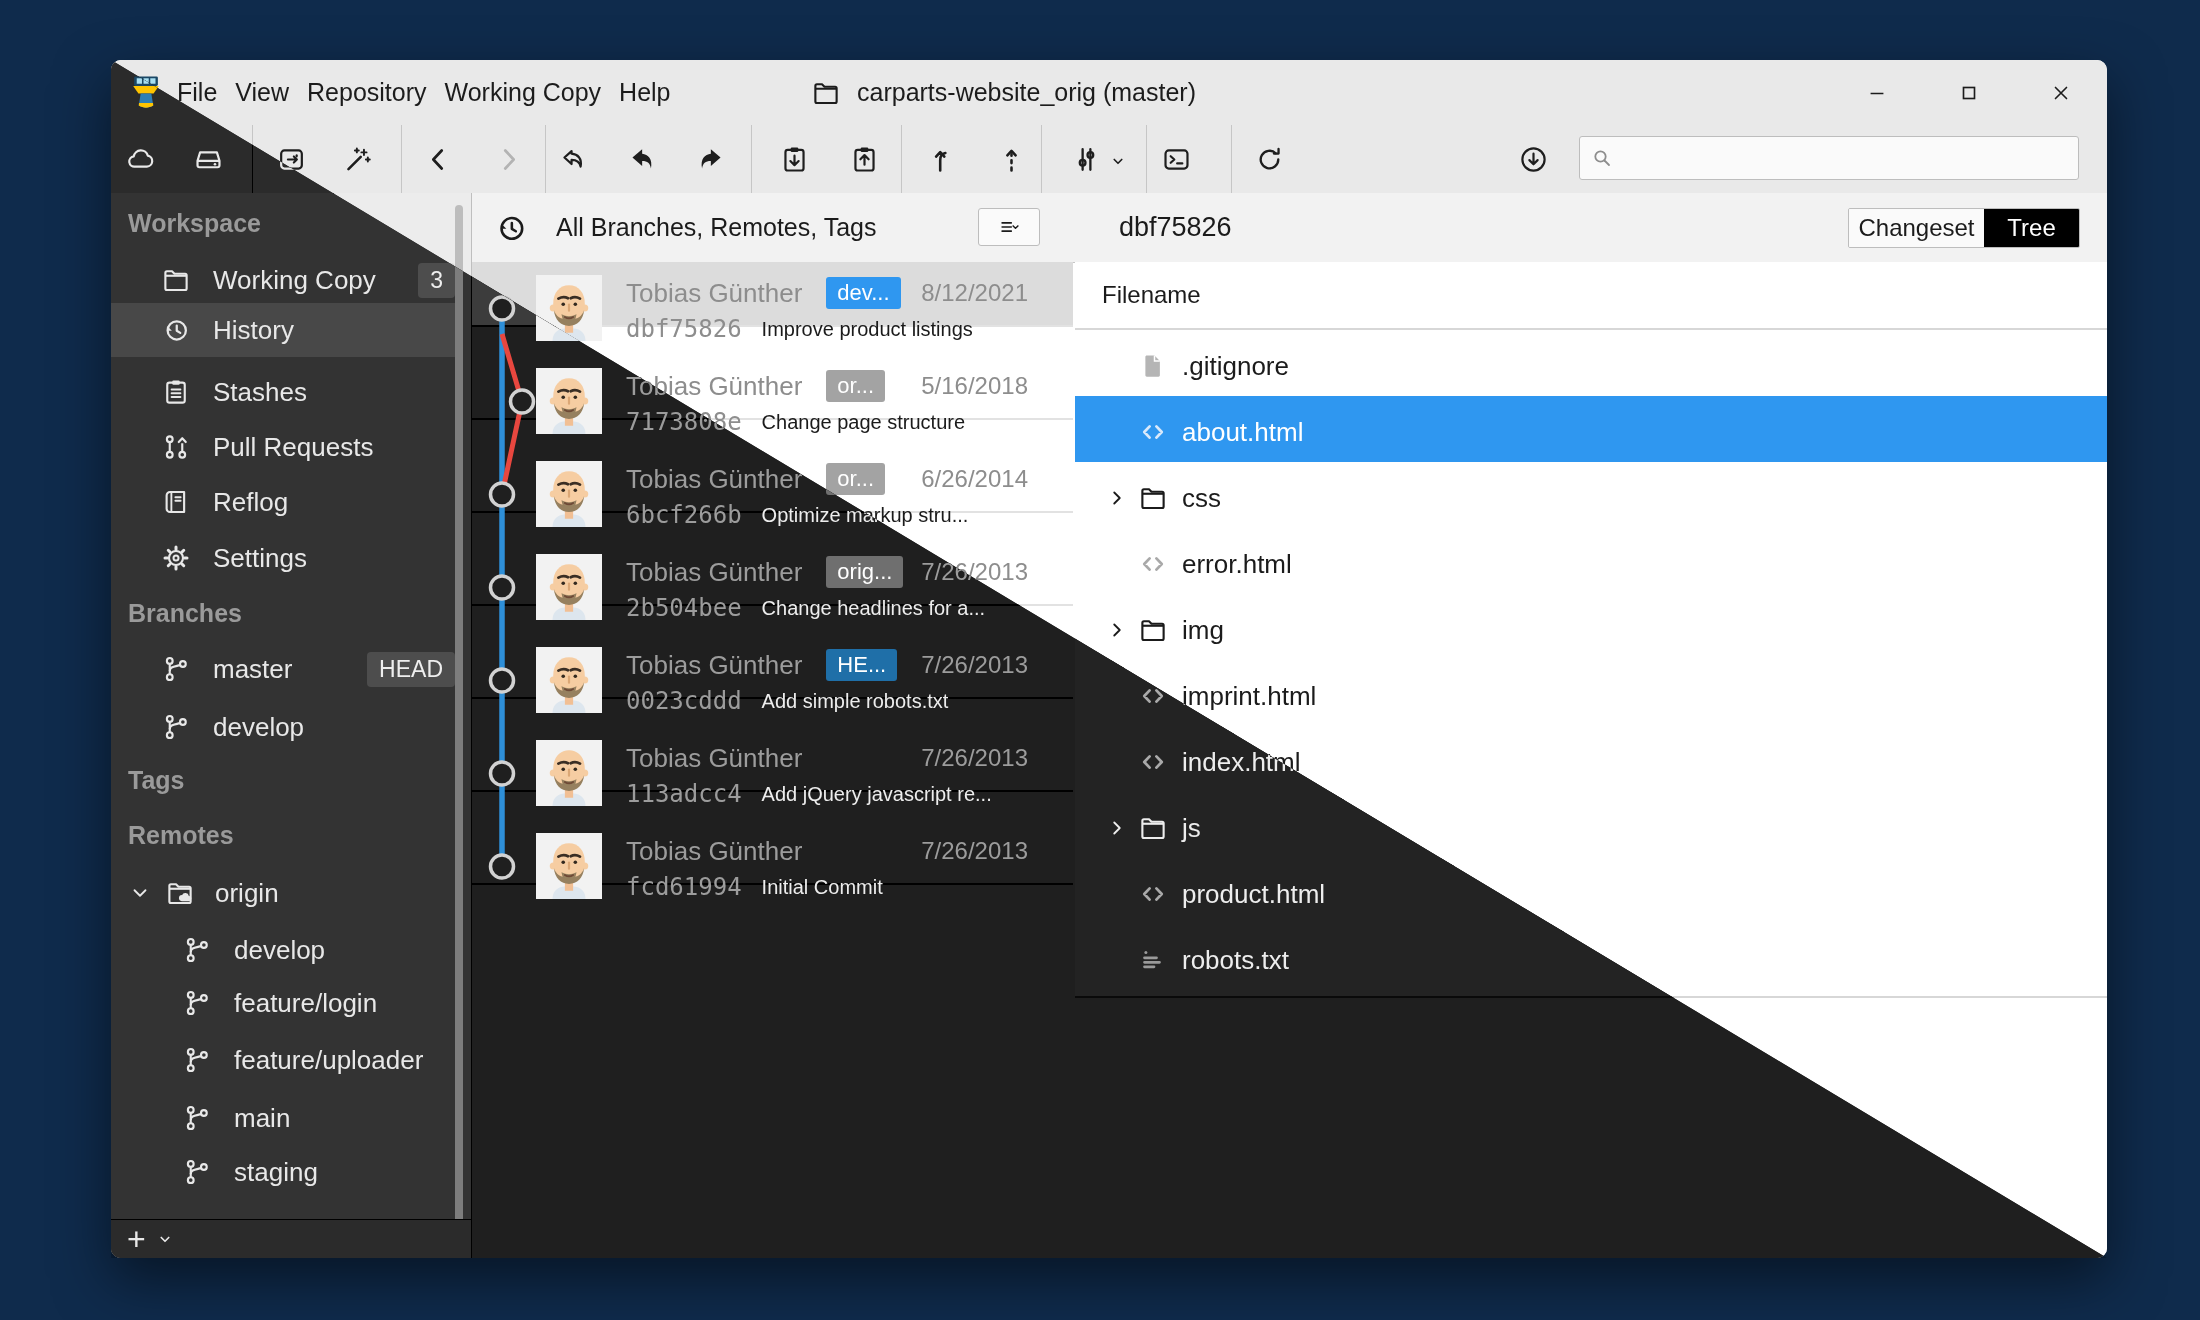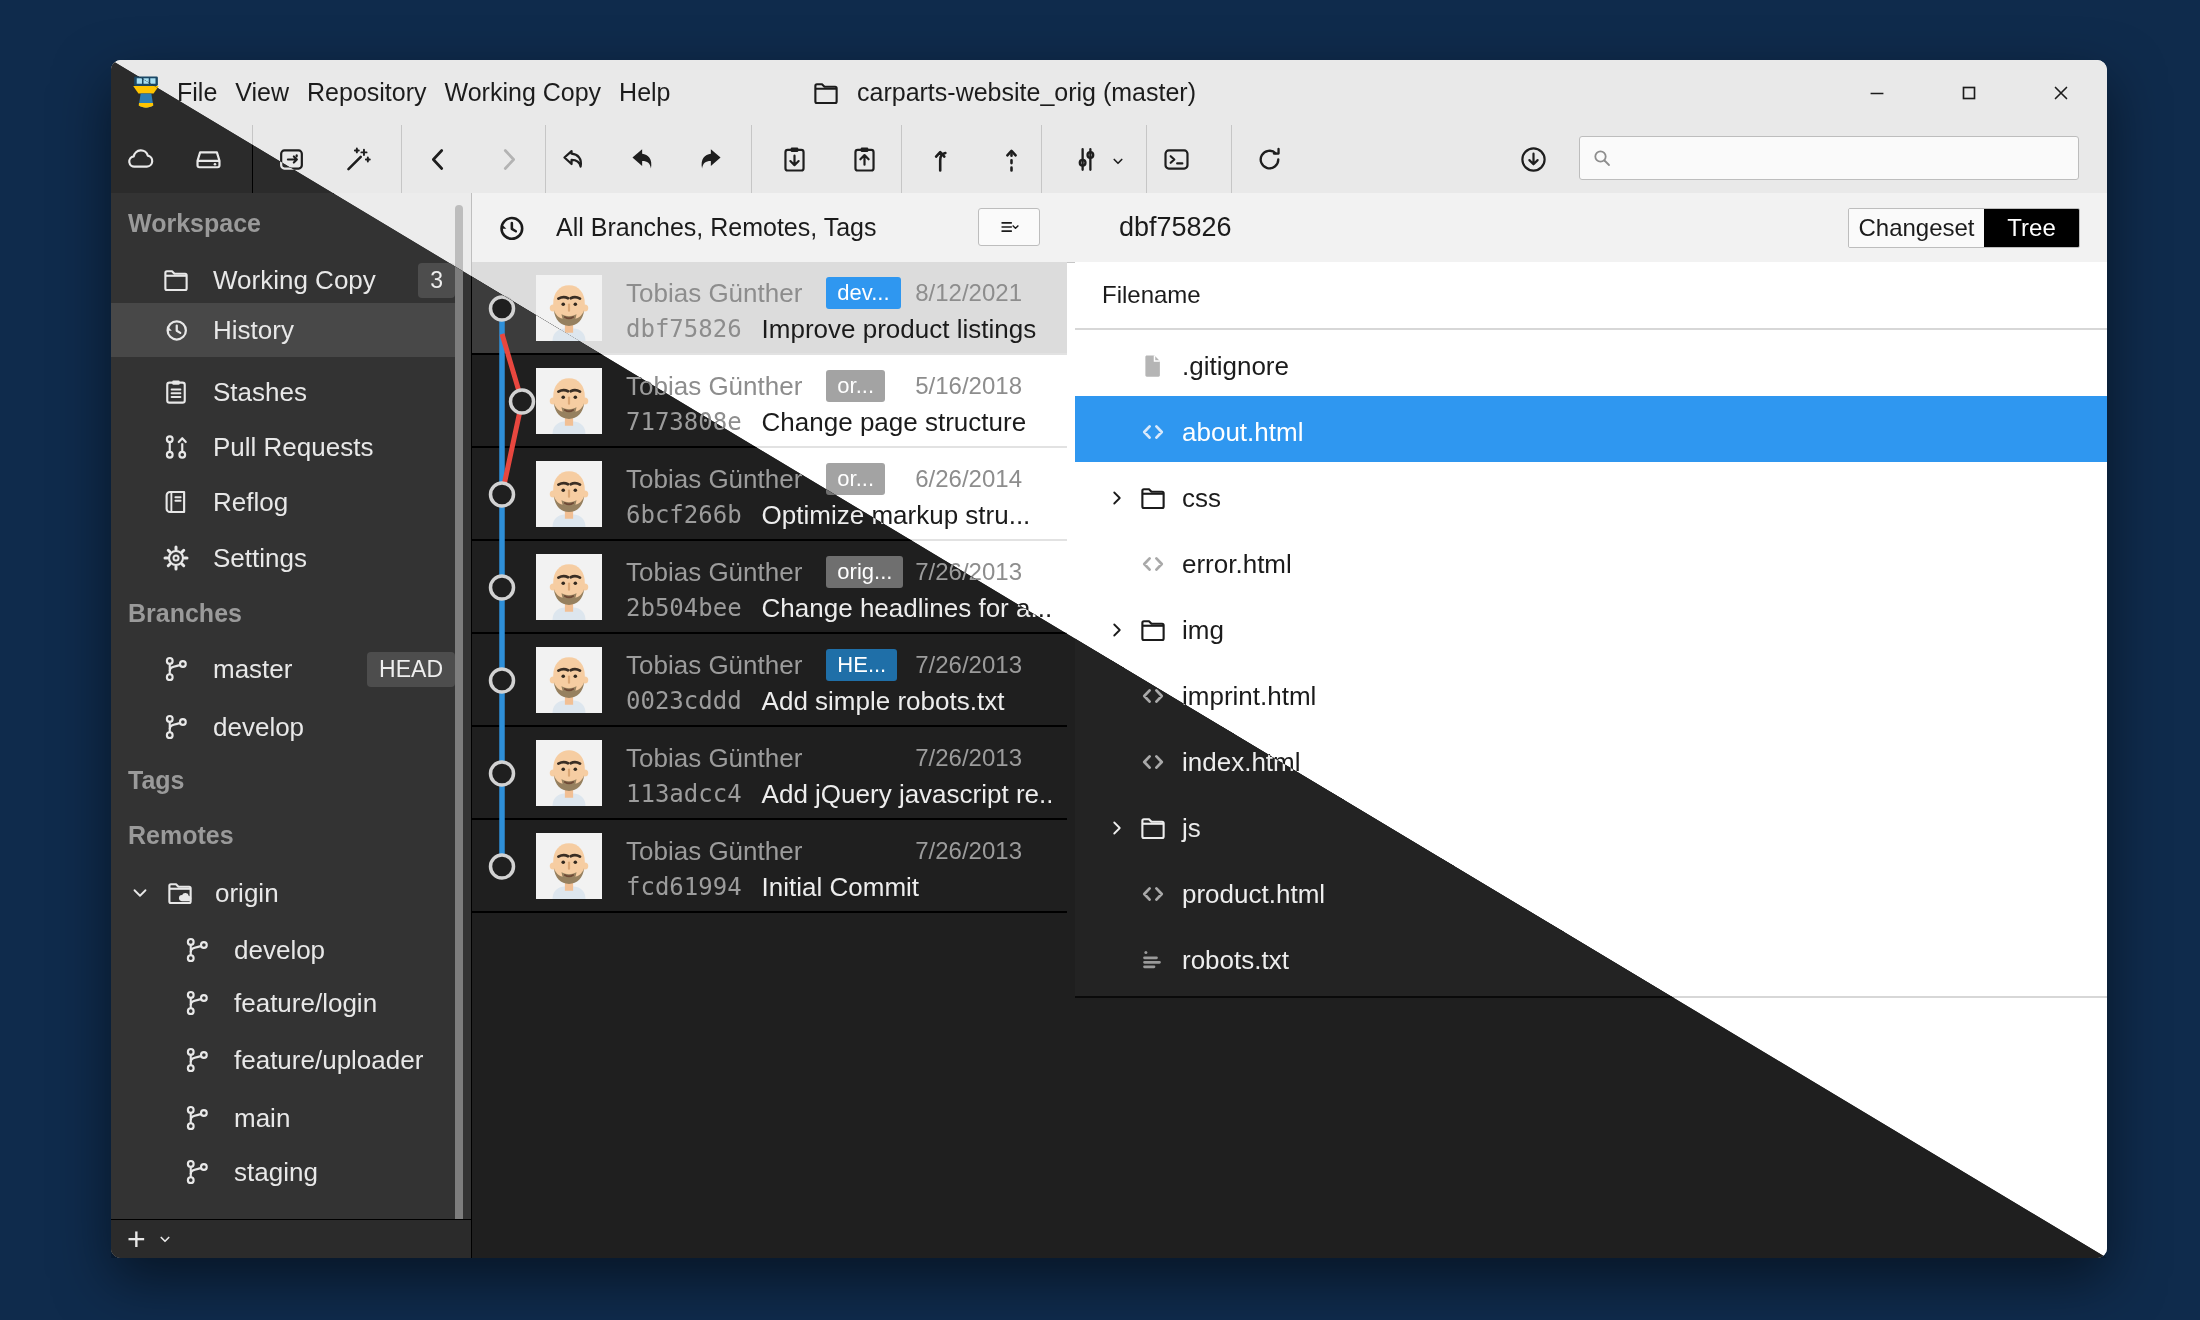--- a/index.html
+++ b/index.html
@@ -89,34 +89,34 @@
   .side-bottom .plus{font-size:32px;margin-left:16px;line-height:1;}
   .side-bottom .ic{width:18px;height:18px;margin-left:10px;}
 
   
   .history{position:absolute;left:361px;top:0;width:603px;bottom:0;background:var(--panel-bg);}
   .phead{position:absolute;left:0;top:0;right:0;height:69px;background:var(--panel-head);border-bottom:1px solid var(--chrome-border);display:flex;align-items:center;color:var(--text);}
   .phead .hicon{width:34px;height:34px;margin-left:22px;color:var(--text);}
   .phead .flabel{margin-left:28px;font-size:25px;}
   .filter-btn{position:absolute;right:35px;top:15px;width:62px;height:38px;box-sizing:border-box;border:1px solid var(--btn-border);background:var(--btn-bg);border-radius:3px;display:flex;align-items:center;justify-content:center;gap:5px;color:var(--text);}
   .filter-btn .ic{width:22px;height:22px;}
-  .commit-row{position:absolute;left:0;right:8px;height:93px;box-sizing:border-box;border-bottom:2px solid var(--sep);}
+  .commit-row{position:absolute;left:0;right:2px;height:65px;box-sizing:border-box;border-bottom:2px solid var(--sep);}
   .commit-row.sel{background:var(--sel-row);}
   .crow-inner{position:absolute;left:64px;top:13px;right:0;bottom:0;}
   .avatar{position:absolute;left:0;top:0;width:66px;height:66px;}
   .cline1{position:absolute;left:90px;right:45px;top:2px;height:32px;display:flex;align-items:center;}
   .cname{font-size:26px;color:var(--muted);}
   .cbadge{margin-left:24px;font-size:22px;color:#fff;padding:3px 11px;border-radius:3px;}
   .cbadge.blue{background:#2f97f0;}
   .cbadge.darkblue{background:#1f6fa8;}
   .cbadge.gray{background:var(--badge-gray);text-align:center;}
   .cdate{margin-left:auto;font-size:24px;color:var(--muted);}
   .cline2{position:absolute;left:90px;right:16px;top:38px;height:32px;display:flex;align-items:center;white-space:nowrap;overflow:hidden;}
   .chash{font-family:"DejaVu Sans Mono",monospace;font-size:24px;color:var(--muted);}
-  .cmsg{margin-left:20px;font-size:26px;color:var(--text);}
+  .cmsg{margin-left:20px;font-size:20px;color:var(--text);}
   .graph{position:absolute;left:0;top:69px;width:64px;height:744px;pointer-events:none;}
   .graph .node{stroke:var(--node-ring);fill:var(--node-fill);stroke-width:3.5px;}
 
   
   .files{position:absolute;left:964px;top:0;right:0;bottom:0;background:var(--panel-bg);}
   .fhead{position:absolute;left:0;top:0;right:0;height:69px;background:var(--panel-head);border-bottom:1px solid var(--chrome-border);display:flex;align-items:center;color:var(--text);}
   .fhead .cid{margin-left:44px;font-size:27px;}
   .segmented{position:absolute;right:27px;top:15px;height:38px;display:flex;border:1px solid var(--btn-border);border-radius:2px;overflow:hidden;}
   .seg{height:38px;display:flex;align-items:center;justify-content:center;font-size:24px;}
   .seg.changeset{width:135px;background:var(--btn-bg);color:var(--text);}

